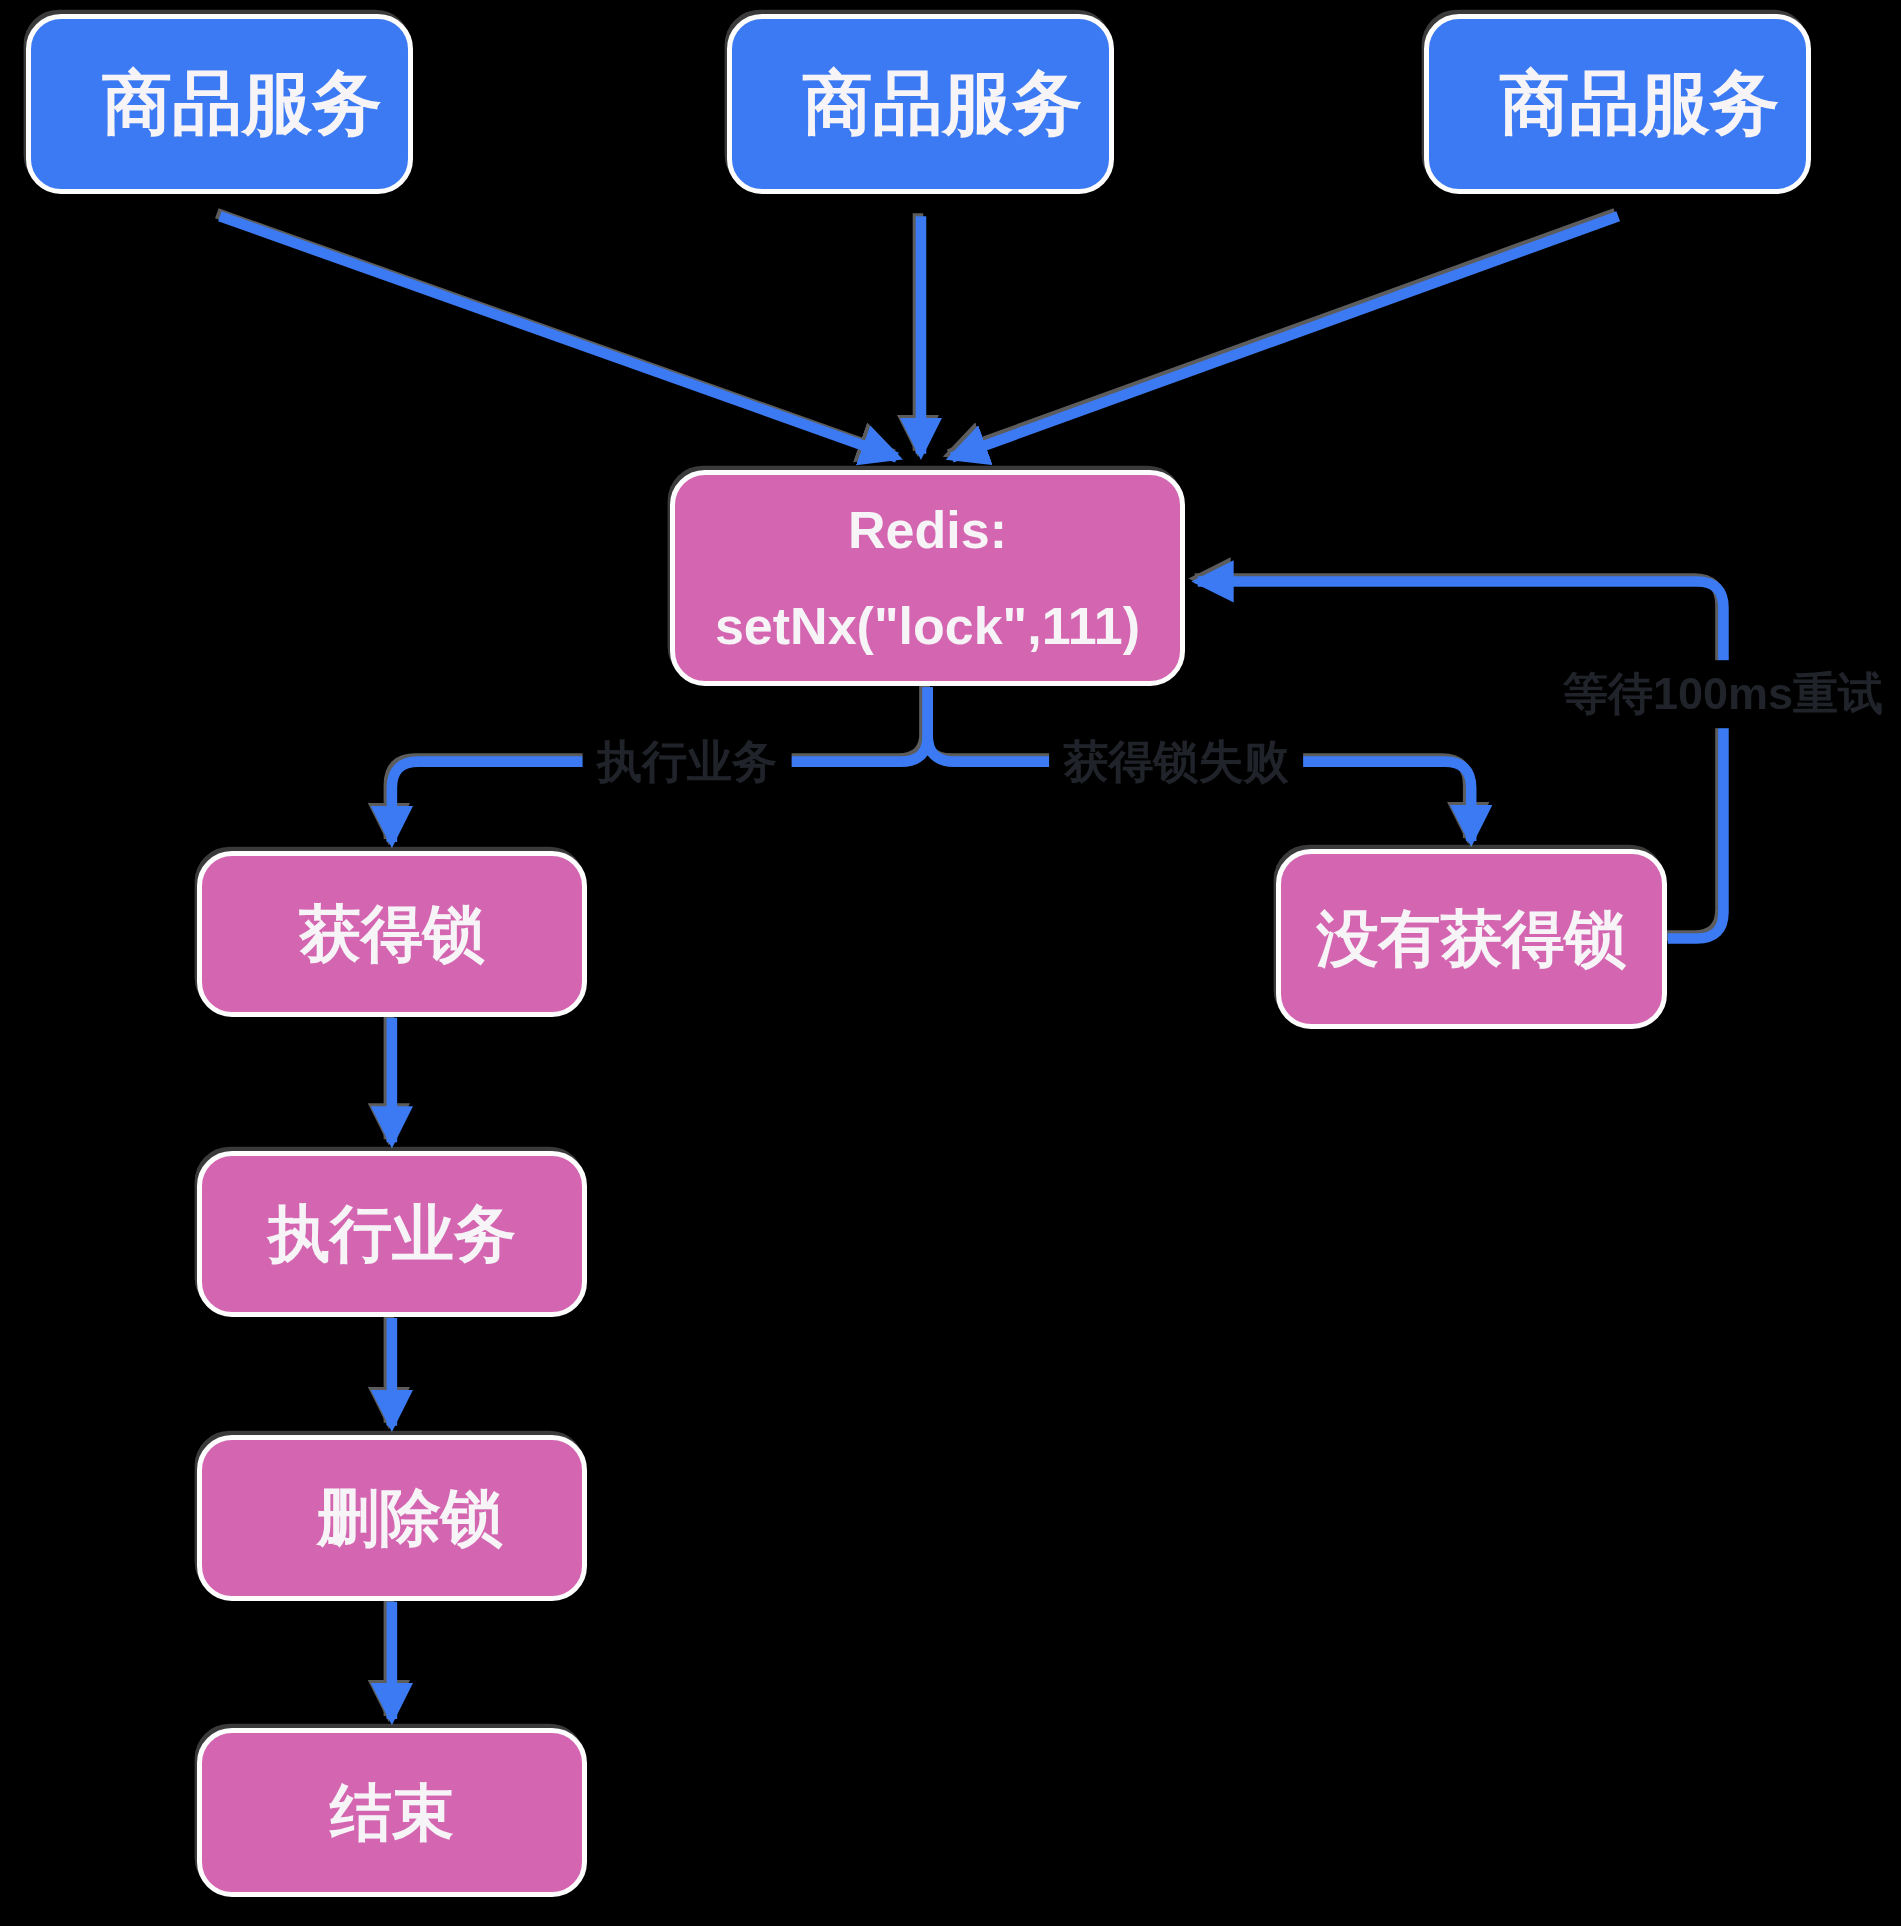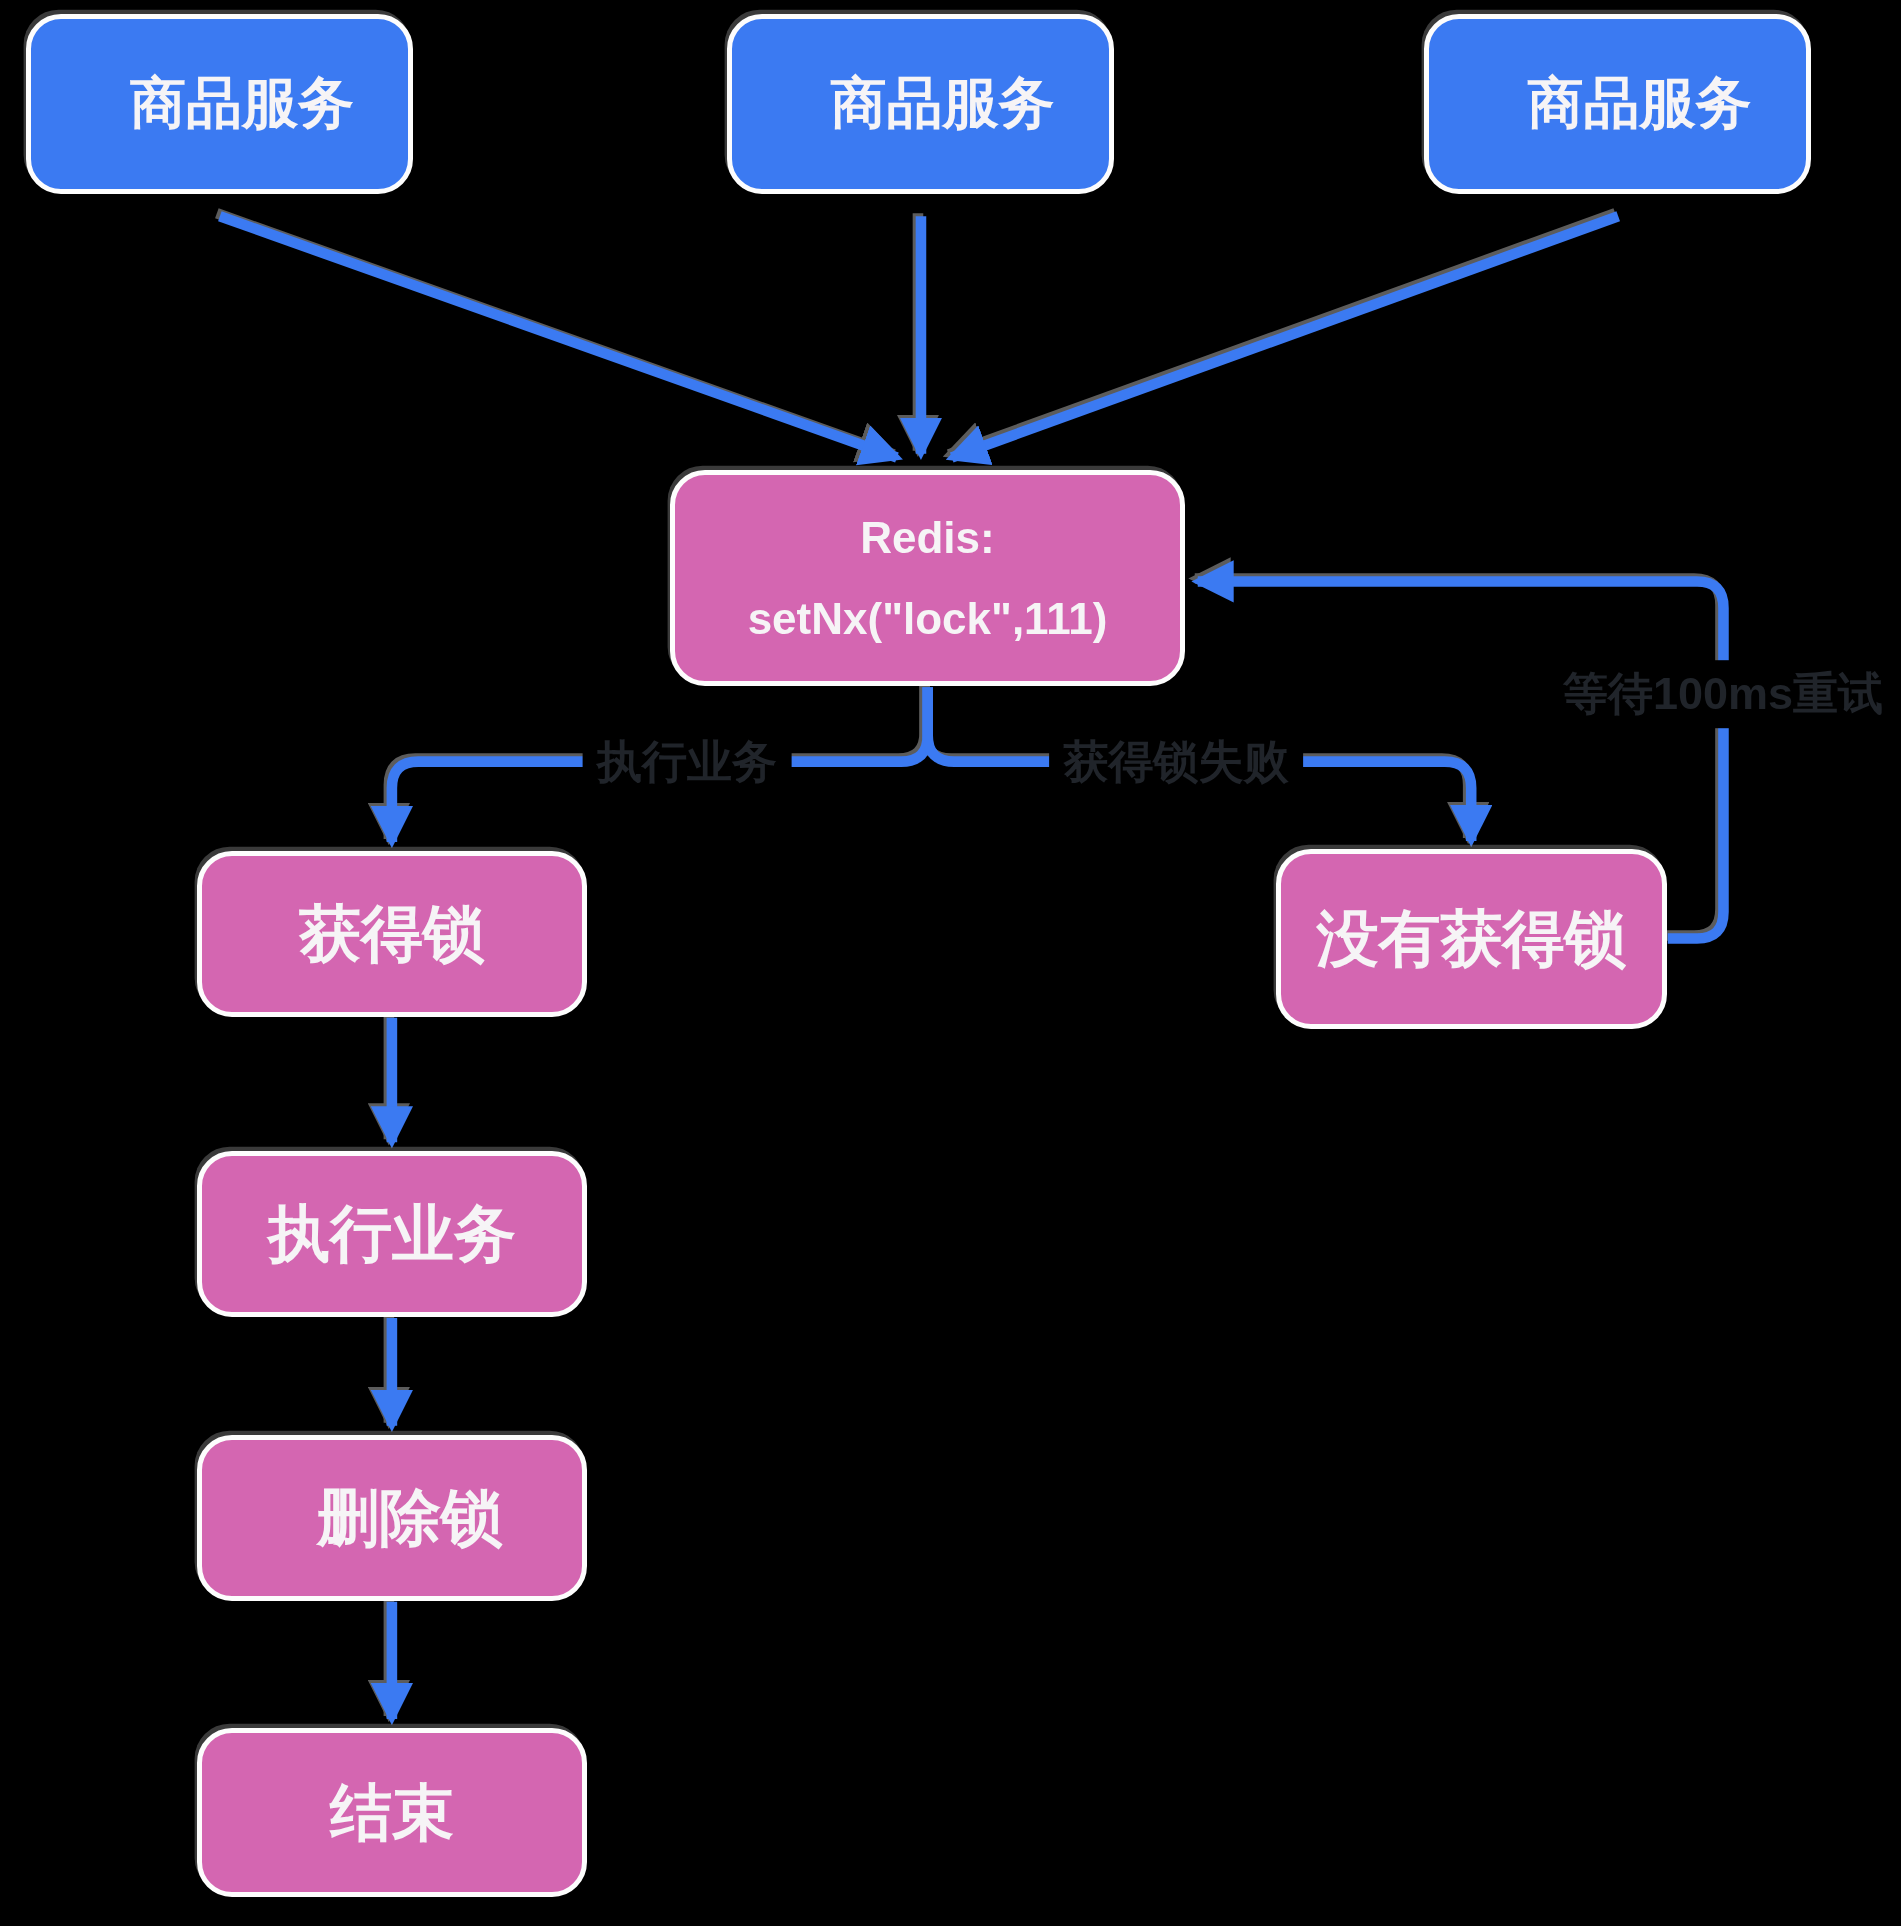--- a/index.html
+++ b/index.html
@@ -32,23 +32,23 @@
     justify-content: center;
     text-align: center;
     border: 5.8px solid var(--c-node_outline, #fdfdfd);
     border-radius: 35px;
     color: var(--c-node_text, #f6f4f6);
     font-weight: 700;
     box-shadow: -2.4px -4.3px 0 rgba(128,128,128,0.45);
     z-index: 3;
     white-space: nowrap;
   }
-  .node.blue { background: var(--c-service_box, #3b7af2); font-size: 56px; padding-left: 44px; }
+  .node.blue { background: var(--c-service_box, #3b7af2); font-size: 70px; padding-left: 44px; }
   .node.pink { background: var(--c-process_box, #d466b1); font-size: 62px; }
-  .node.redis { font-size: 44px; line-height: 1.85; }
+  .node.redis { font-size: 52px; line-height: 1.85; }
   .node.redis span { display: block; }
   .edge-label {
     position: absolute;
     transform: translate(-50%, -50%);
     background: var(--c-background, #000);
     color: var(--c-edge_label_text, #20242a);
     font-size: 45px;
     font-weight: 700;
     padding: 3.8px 14.4px;
     white-space: nowrap;

